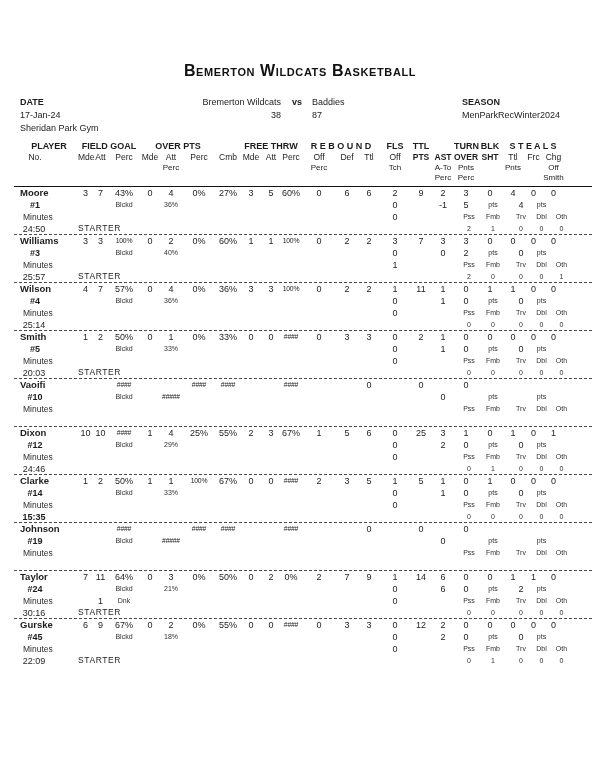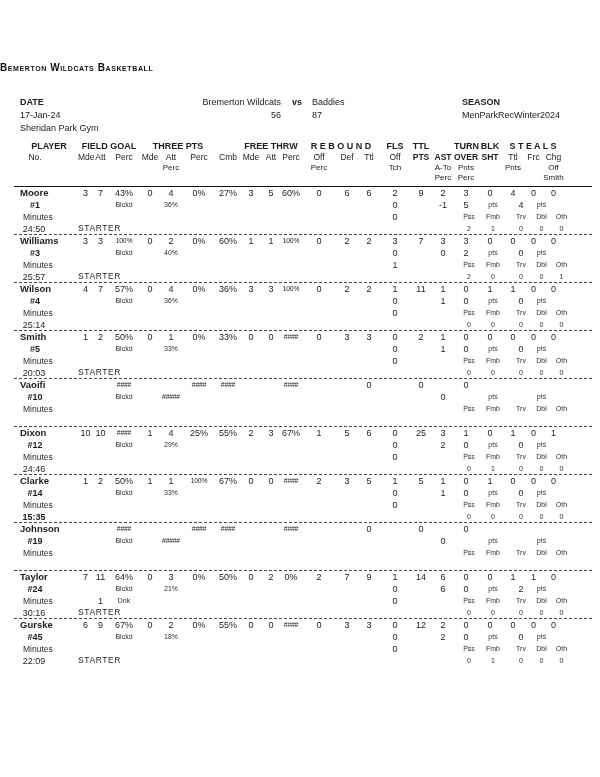--- a/index.html
+++ b/index.html
@@ -1,19 +1,19 @@
 <!DOCTYPE html>
 <html><head>
 <meta charset="utf-8">
 <style>
   html,body{margin:0;padding:0;background:#e8e8e8;}
   .sheet{position:relative;width:600px;height:777px;background:#ffffff;margin:0 auto;
          font-family:"Liberation Sans",sans-serif;color:#1c1c1c;overflow:hidden;}
   .abs{position:absolute;white-space:nowrap;}
-  .title{top:62px;left:0;width:100%;text-align:left;font-weight:bold;font-size:10px;
+  .title{top:62px;left:0;width:100%;text-align:center;font-weight:bold;font-size:16px;
          font-variant:small-caps;letter-spacing:.6px;color:#111;}
   .b{font-weight:bold;}
   .f9{font-size:9px;}
   
   .grid{display:grid;
     grid-template-columns:64px 15px 15px 32px 20px 22px 34px 24px 22px 18px 22px 34px 22px 22px 30px 22px 22px 24px 24px 22px 19px 21px;}
   .head{position:absolute;top:141px;left:14px;width:578px;
         grid-template-rows:11px 11px 10px 10px;padding-bottom:3px;border-bottom:1.6px solid #111;}
   .rows{position:absolute;top:187px;left:14px;width:578px;}
   .prow{display:grid;height:47px;padding:0;border-bottom:1.1px dashed #4a4a4a;
@@ -46,31 +46,31 @@
 
   <div class="abs title">Bemerton Wildcats Basketball</div>
 
   <div class="abs b f9" style="top:97px;left:20px;">DATE</div>
   <div class="abs f9" style="top:110px;left:20px;">17-Jan-24</div>
   <div class="abs f9" style="top:123px;left:20px;">Sheridan Park Gym</div>
 
   <div class="abs f9" style="top:97px;left:160px;width:121px;text-align:right;">Bremerton Wildcats</div>
   <div class="abs b f9" style="top:97px;left:285px;width:24px;text-align:center;">vs</div>
   <div class="abs f9" style="top:97px;left:312px;">Baddies</div>
-  <div class="abs f9" style="top:110px;left:200px;width:81px;text-align:right;">56</div>
+  <div class="abs f9" style="top:110px;left:200px;width:81px;text-align:right;">38</div>
   <div class="abs f9" style="top:110px;left:312px;">87</div>
 
   <div class="abs b f9" style="top:97px;left:462px;">SEASON</div>
   <div class="abs f9" style="top:110px;left:462px;">MenParkRecWinter2024</div>
 
   <div class="grid head">
 
     <div class="hc h1 left" style="grid-column:1;grid-row:1;">PLAYER</div>
     <div class="hc h1" style="grid-column:2/span 3;grid-row:1;">FIELD GOAL</div>
-    <div class="hc h1" style="grid-column:5/span 3;grid-row:1;">THREE PTS</div>
+    <div class="hc h1" style="grid-column:5/span 3;grid-row:1;">OVER PTS</div>
     <div class="hc h1" style="grid-column:9/span 3;grid-row:1;">FREE THRW</div>
     <div class="hc h1" style="grid-column:12/span 3;grid-row:1;">R E B O U N D</div>
     <div class="hc h1" style="grid-column:15;grid-row:1;">FLS</div>
     <div class="hc h1" style="grid-column:16;grid-row:1;">TTL</div>
     <div class="hc h1" style="grid-column:18;grid-row:1;">TURN</div>
     <div class="hc h1" style="grid-column:19;grid-row:1;">BLK</div>
     <div class="hc h1" style="grid-column:20/span 3;grid-row:1;">S T E A L S</div>
 
     <div class="hc h2 nocell" style="grid-column:1;grid-row:2;">No.</div>
     <div class="hc h2" style="grid-column:2;grid-row:2;">Mde</div>

